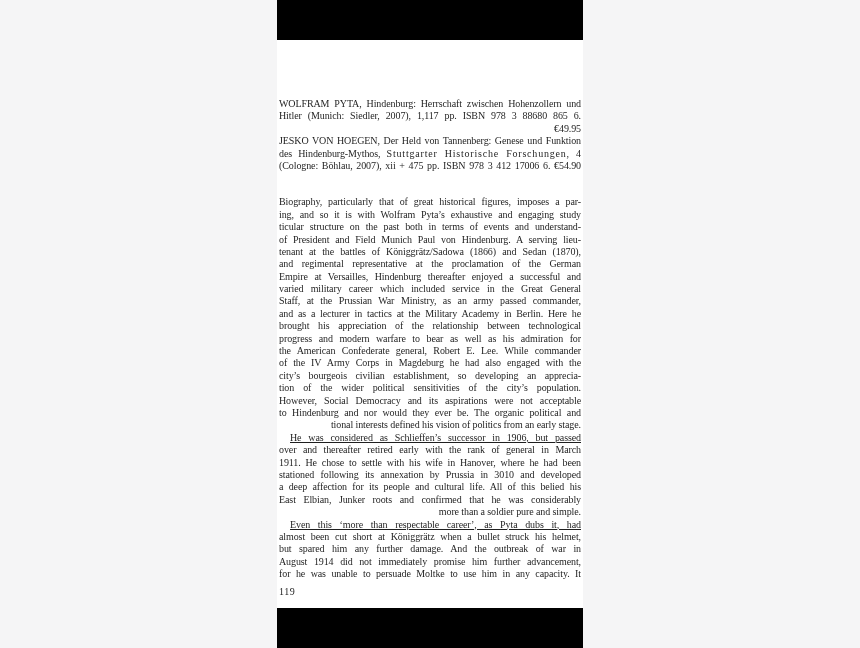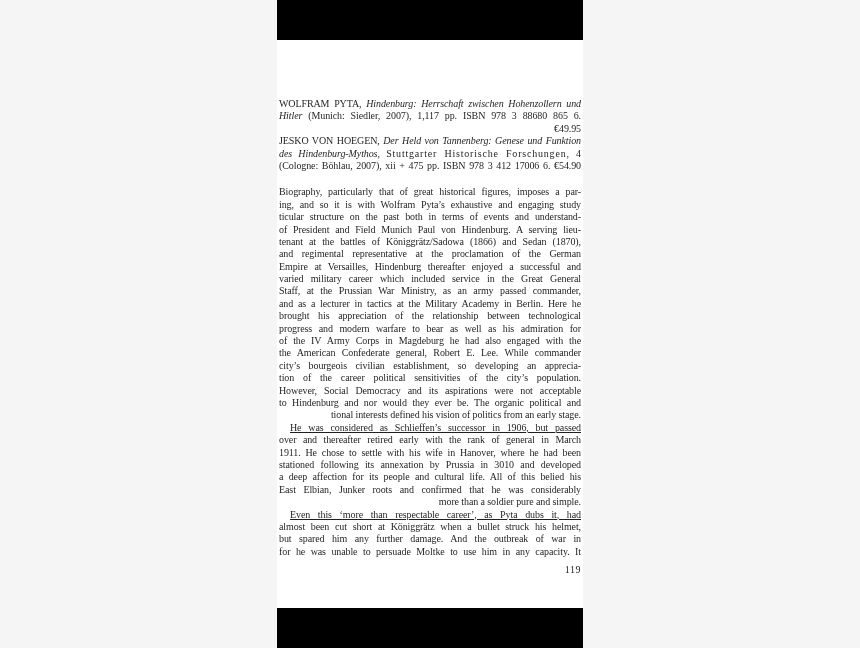--- a/index.html
+++ b/index.html
@@ -43,28 +43,28 @@
     letter-spacing: -0.1px;
     text-align: justify;
     text-align-last: justify;
   }
   .tline.tl-left {
     text-align: right;
     text-align-last: auto;
   }
   .tline.tl-indent { text-indent: 11px; text-decoration: underline; }
 
-  .it { font-style: italic; }
+  .it { }
   .sp { letter-spacing: 0.8px; }
 
-  .review-body { margin-top: 14px; }
+  .review-body { margin-top: 24px; }
 
   .page-number {
     margin-top: 6px;
-    text-align: right;
+    text-align: left;
     font-size: 10px;
     letter-spacing: 0.5px;
   }
 </style>
 </head>
 <body>
 
 <div class="stage">
   <div class="crop-bar top"></div>
 
@@ -83,36 +83,37 @@
         <div class="tline"><span class="">ticular structure on the past both in terms of events and understand-</span></div>
         <div class="tline"><span class="">of President and Field Munich Paul von Hindenburg. A serving lieu-</span></div>
         <div class="tline"><span class="">tenant at the battles of Königgrätz/Sadowa (1866) and Sedan (1870),</span></div>
         <div class="tline"><span class="">and regimental representative at the proclamation of the German</span></div>
         <div class="tline"><span class="">Empire at Versailles, Hindenburg thereafter enjoyed a successful and</span></div>
         <div class="tline"><span class="">varied military career which included service in the Great General</span></div>
         <div class="tline"><span class="">Staff, at the Prussian War Ministry, as an army passed commander,</span></div>
         <div class="tline"><span class="">and as a lecturer in tactics at the Military Academy in Berlin. Here he</span></div>
         <div class="tline"><span class="">brought his appreciation of the relationship between technological</span></div>
         <div class="tline"><span class="">progress and modern warfare to bear as well as his admiration for</span></div>
+        <div class="tline"><span class="">the American Confederate general, Robert E. Lee. While commander</span></div>
         <div class="tline"><span class="">of the IV Army Corps in Magdeburg he had also engaged with the</span></div>
-        <div class="tline"><span class="">the American Confederate general, Robert E. Lee. While commander</span></div>
         <div class="tline"><span class="">city’s bourgeois civilian establishment, so developing an apprecia-</span></div>
-        <div class="tline"><span class="">tion of the career political sensitivities of the city’s population.</span></div>
+        <div class="tline"><span class="">tion of the wider political sensitivities of the city’s population.</span></div>
         <div class="tline"><span class="">However, Social Democracy and its aspirations were not acceptable</span></div>
         <div class="tline"><span class="">to Hindenburg and nor would they ever be. The organic political and</span></div>
         <div class="tline tl-left"><span class="">tional interests defined his vision of politics from an early stage.</span></div>
         <div class="tline tl-indent"><span class="">He was considered as Schlieffen’s successor in 1906, but passed</span></div>
         <div class="tline"><span class="">over and thereafter retired early with the rank of general in March</span></div>
         <div class="tline"><span class="">1911. He chose to settle with his wife in Hanover, where he had been</span></div>
         <div class="tline"><span class="">stationed following its annexation by Prussia in 3010 and developed</span></div>
         <div class="tline"><span class="">a deep affection for its people and cultural life. All of this belied his</span></div>
         <div class="tline"><span class="">East Elbian, Junker roots and confirmed that he was considerably</span></div>
         <div class="tline tl-left"><span class="">more than a soldier pure and simple.</span></div>
         <div class="tline tl-indent"><span class="">Even this ‘more than respectable career’, as Pyta dubs it, had</span></div>
         <div class="tline"><span class="">almost been cut short at Königgrätz when a bullet struck his helmet,</span></div>
         <div class="tline"><span class="">but spared him any further damage. And the outbreak of war in</span></div>
+        <div class="tline"><span class="">August 1914 did not immediately promise him further advancement,</span></div>
         <div class="tline"><span class="">for he was unable to persuade Moltke to use him in any capacity. It</span></div>
       </div>
     <div class="page-number">119</div>
   </div>
 
   <div class="crop-bar bottom"></div>
 </div>
 
 </body></html>

